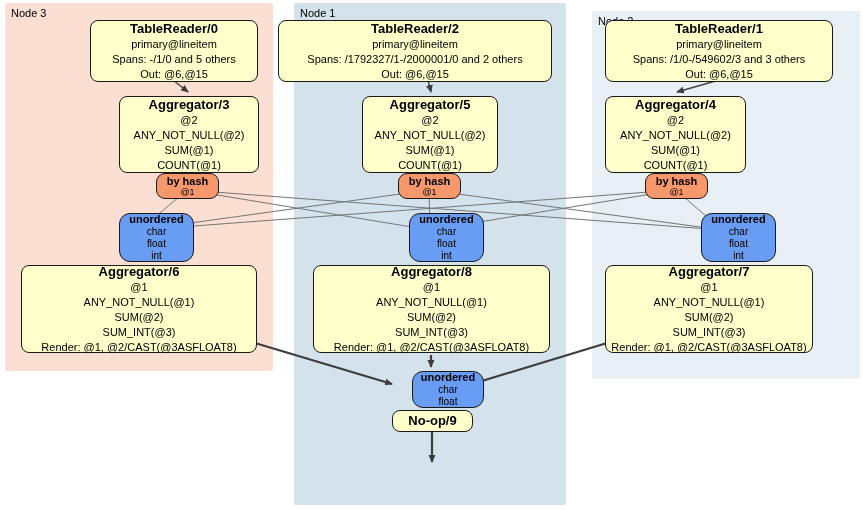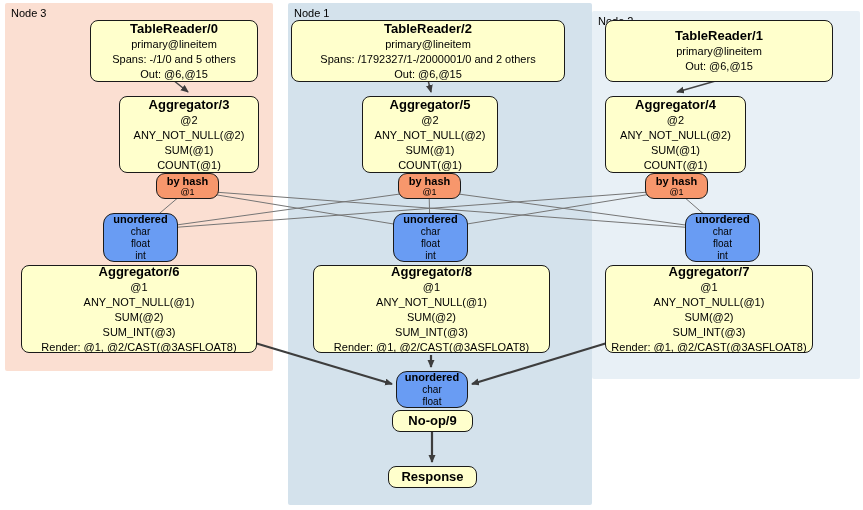--- a/index.html
+++ b/index.html
@@ -15,38 +15,38 @@
     position:absolute;top:4px;left:6px;font-size:11px;color:#000;
   }
   svg.edge-layer{position:absolute;left:0;top:0;}
   .box{
     position:absolute;box-sizing:border-box;
     display:flex;flex-direction:column;justify-content:center;align-items:center;
     text-align:center;
   }
   .box.yellow{background:#ffffcc;border:1px solid #1a1a1a;border-radius:8px;}
   .box.orange{background:#f7976c;border:1px solid #1a1a1a;border-radius:9px;}
-  .box.blue{background:#699cf3;border:1px solid #1a1a1a;border-radius:11px;}
+  .box.blue{background:#699cf3;border:1px solid #1a1a1a;border-radius:11px;margin-left:16px;}
   .bt{font-size:13px;font-weight:bold;line-height:16px;white-space:nowrap;}
   .bl{font-size:11px;line-height:15px;white-space:nowrap;}
   .orange .bt{font-size:11px;line-height:12px;}
   .orange .bl{font-size:9px;line-height:11px;}
   .blue .bt{font-size:11px;line-height:13px;}
   .blue .bl{font-size:10px;line-height:12px;}
   .single .bt{font-size:13px;line-height:18px;}
 </style>
 </head>
 <body>
 
 <div class="stage">
 
   <div class="cluster cluster-node3" style="left:5px;top:3px;width:268px;height:368px">
     <span class="cluster-label">Node 3</span>
   </div>
-  <div class="cluster cluster-node1" style="left:288px;top:3px;width:304px;height:502px">
+  <div class="cluster cluster-node1" style="left:294px;top:3px;width:272px;height:502px">
     <span class="cluster-label">Node 1</span>
   </div>
   <div class="cluster cluster-node2" style="left:592px;top:11px;width:268px;height:368px">
     <span class="cluster-label">Node 2</span>
   </div>
 
   <svg class="edge-layer" width="863" height="510">
     <defs>
       <marker id="ah" markerUnits="userSpaceOnUse" markerWidth="9" markerHeight="8" refX="7" refY="3.5" orient="auto">
         <path d="M0,0 L8,3.5 L0,7 z" fill="#3d3d3d"></path>
@@ -83,37 +83,38 @@
     <div class="bl">Out: @6,@15</div>
   </div>
   <div class="box yellow" style="left:119px;top:96px;width:140px;height:77px">
     <div class="bt">Aggregator/3</div>
     <div class="bl">@2</div>
     <div class="bl">ANY_NOT_NULL(@2)</div>
     <div class="bl">SUM(@1)</div>
     <div class="bl">COUNT(@1)</div>
   </div>
 
-  <div class="box yellow" style="left:291px;top:20px;width:274px;height:62px">
+  <div class="box yellow" style="left:278px;top:20px;width:274px;height:62px">
     <div class="bt">TableReader/2</div>
     <div class="bl">primary@lineitem</div>
     <div class="bl">Spans: /1792327/1-/2000001/0 and 2 others</div>
     <div class="bl">Out: @6,@15</div>
   </div>
   <div class="box yellow" style="left:362px;top:96px;width:136px;height:77px">
     <div class="bt">Aggregator/5</div>
     <div class="bl">@2</div>
     <div class="bl">ANY_NOT_NULL(@2)</div>
     <div class="bl">SUM(@1)</div>
     <div class="bl">COUNT(@1)</div>
   </div>
 
   <div class="box yellow" style="left:605px;top:20px;width:228px;height:62px">
     <div class="bt">TableReader/1</div>
     <div class="bl">primary@lineitem</div>
+    <div class="bl">Spans: /1/0-/549602/3 and 3 others</div>
     <div class="bl">Out: @6,@15</div>
   </div>
   <div class="box yellow" style="left:605px;top:96px;width:141px;height:77px">
     <div class="bt">Aggregator/4</div>
     <div class="bl">@2</div>
     <div class="bl">ANY_NOT_NULL(@2)</div>
     <div class="bl">SUM(@1)</div>
     <div class="bl">COUNT(@1)</div>
   </div>
 
@@ -175,17 +176,14 @@
   </div>
 
   <div class="box blue" style="left:396px;top:371px;width:72px;height:37px">
     <div class="bt">unordered</div>
     <div class="bl">char</div>
     <div class="bl">float</div>
   </div>
   <div class="box yellow single" style="left:392px;top:410px;width:81px;height:22px">
     <div class="bt">No-op/9</div>
   </div>
-  <div class="box yellow single" style="left:388px;top:466px;width:89px;height:22px">
-    <div class="bt">Response</div>
-  </div>
 
 </div>
 
 </body></html>

